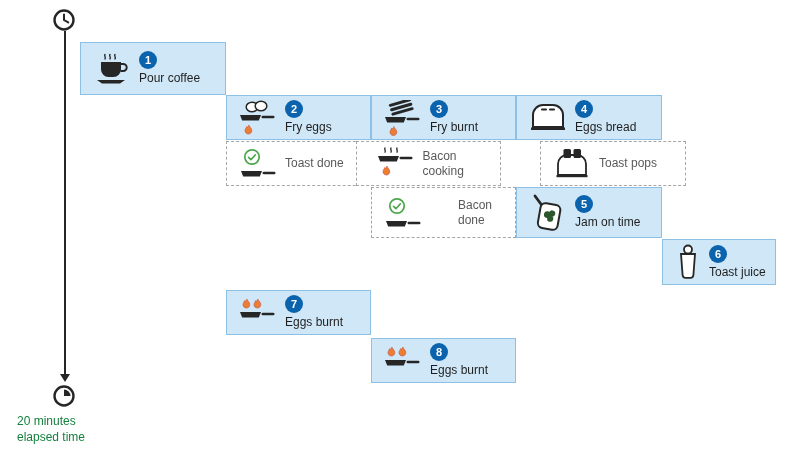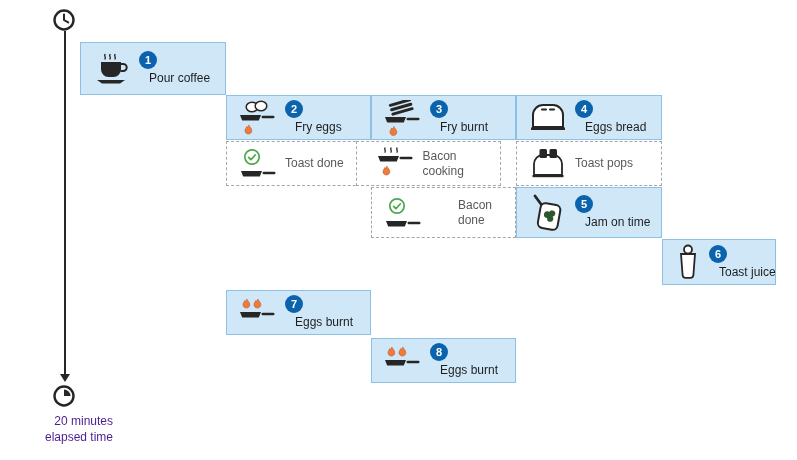--- a/index.html
+++ b/index.html
@@ -8,43 +8,43 @@
   .canvas { position:relative; width:797px; height:460px; background:#fff; }
 
   
   .tl-clock { position:absolute; }
   .clock-top { left:52px; top:8px; }
   .clock-bottom { left:52px; top:384px; }
   .tl-line { position:absolute; left:64px; top:31px; width:2px; height:344px; background:#262626; }
   .tl-arrow { position:absolute; left:60px; top:374px; width:0; height:0;
               border-left:5px solid transparent; border-right:5px solid transparent;
               border-top:8px solid #262626; }
-  .tl-label { position:absolute; left:17px; top:414px; width:96px; text-align:right;
-              font-size:12px; line-height:1.3; color:#4c1d95; }
+  .tl-label { position:absolute; left:17px; top:414px; width:96px; text-align:left;
+              font-size:12px; line-height:1.3; color:#15803d; }
 
   
   .task { position:absolute; display:flex; align-items:center; padding:3px 4px 3px 8px; }
   .task.solid  { background:#cfe7f6; border:1px solid #8cc0e4; }
   .task.dashed { background:#fff; border:1px dashed #a6a6a6; }
   .icon-wrap { width:46px; display:flex; justify-content:center; align-items:center; flex-shrink:0; }
   .text-col { display:flex; flex-direction:column; margin-left:4px; }
   .badge { width:18px; height:18px; border-radius:50%; background:#0b63ad; color:#fff;
            font-size:11px; font-weight:bold; display:flex; align-items:center; justify-content:center;
            margin-bottom:2px; }
   .label { font-size:12px; color:#1f1f1f; line-height:1.25; }
-  .solid .label { white-space:nowrap;margin-left:10px; }
+  .solid .label { white-space:nowrap; }
   .dashed .label { color:#595959; max-width:66px; }
 
   .t1  { left:80px;  top:42px;  width:146px; height:53px; }
   .t2  { left:226px; top:95px;  width:145px; height:45px; }
   .t3  { left:371px; top:95px;  width:145px; height:45px; }
   .t4  { left:516px; top:95px;  width:146px; height:45px; }
   .t5  { left:226px; top:141px; width:145px; height:45px; }
   .t6  { left:356px; top:141px; width:145px; height:45px;justify-content:center; }
-  .t7  { left:516px; top:141px; width:146px; height:45px; }
+  .t7  { left:540px; top:141px; width:146px; height:45px; }
   .t8  { left:371px; top:187px; width:145px; height:51px;gap:28px; }
   .t9  { left:516px; top:187px; width:146px; height:51px; }
   .t10 { left:662px; top:239px; width:114px; height:46px; }
   .t10 .icon-wrap { width:34px; }
   .t11 { left:226px; top:290px; width:145px; height:45px; }
   .t12 { left:371px; top:338px; width:145px; height:45px; }
 </style>
 </head>
 <body>
 

